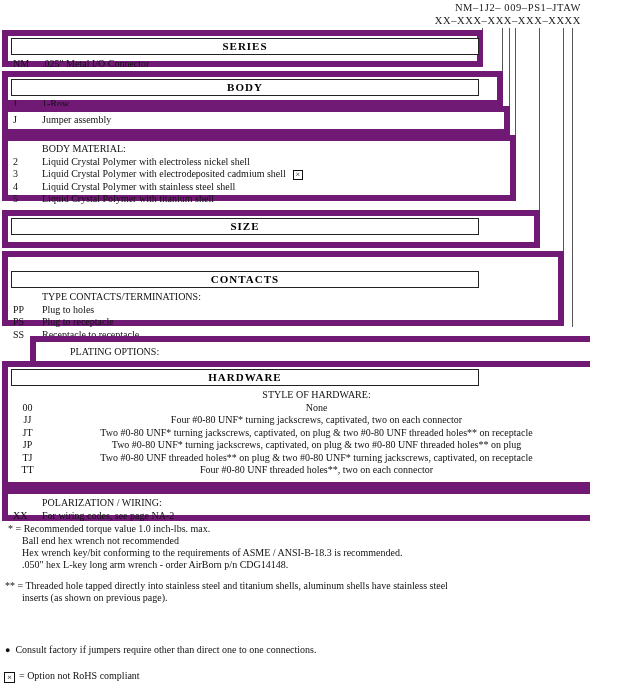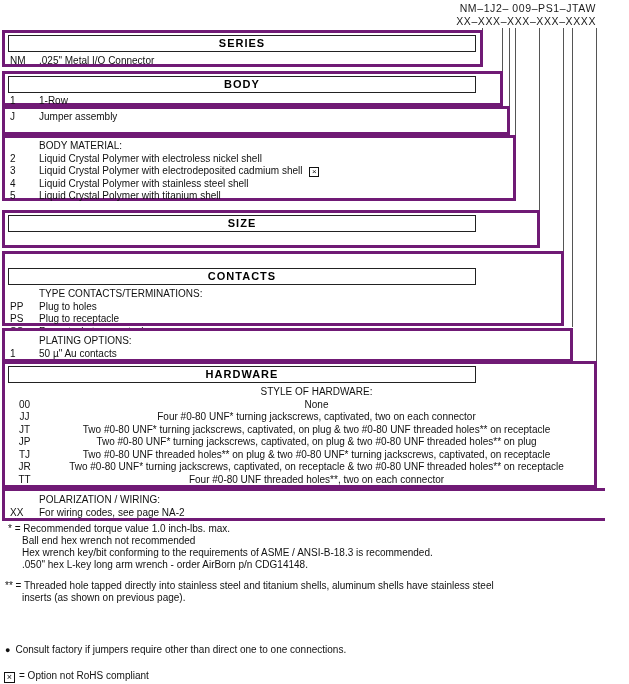--- a/index.html
+++ b/index.html
@@ -1,32 +1,31 @@
 <!DOCTYPE html>
 <html><head>
 <meta charset="utf-8">
 <style>
   html,body{margin:0;padding:0;background:#fff;}
   .page{
     position:relative;
     width:590px;height:684px;
     background:#fff;
-    font-family:Liberation Sans, sans-serif;
+    font-family:Liberation Serif, serif;
     font-size:10px;color:#111;
     overflow:hidden;
-    padding-left:15px;
   }
   .pn{
     position:absolute;right:9px;text-align:right;
     font-size:10.5px;letter-spacing:0.6px;color:#1a1a1a;white-space:pre;
   }
   .vline{position:absolute;width:1px;background:#555;}
   .gbox{
     position:absolute;left:2px;
-    border:3px solid #701a75;background:#fff;box-sizing:border-box;
+    border:6px solid #701a75;background:#fff;box-sizing:border-box;
   }
   .hdr{
     margin:2px 0 0 3px;width:468px;height:17px;box-sizing:border-box;
     border:1.5px solid #222;
     text-align:center;font-weight:bold;font-size:11px;letter-spacing:1px;
     line-height:15px;color:#000;background:#fff;
   }
   .rows{padding:2px 0 0 4px;}
   .row{display:flex;line-height:12.5px;white-space:nowrap;}
   .code{flex:none;width:29px;padding-left:1px;}
@@ -139,21 +138,21 @@
         <span class="code">PS</span>
         <span class="desc">Plug to receptacle</span>
       </div>
       <div class="row">
         <span class="code">SS</span>
         <span class="desc">Receptacle to receptacle</span>
       </div>
     </div>
   </div>
 
-  <div class="gbox" style="top:328px;width:571px;height:34px;">
+  <div class="gbox" style="top:336px;width:571px;height:34px;margin-left:28px;">
     <div class="rows" style="padding-top:4px;">
       <div class="row">
         <span class="code"></span>
         <span class="desc">PLATING OPTIONS:</span>
       </div>
       <div class="row">
         <span class="code">1</span>
         <span class="desc">50 µ" Au contacts</span>
       </div>
     </div>
@@ -180,24 +179,20 @@
         <span class="code">JT</span>
         <span class="desc">Two #0-80 UNF* turning jackscrews, captivated, on plug &amp; two #0-80 UNF threaded holes** on receptacle</span>
       </div>
       <div class="row">
         <span class="code">JP</span>
         <span class="desc">Two #0-80 UNF* turning jackscrews, captivated, on plug &amp; two #0-80 UNF threaded holes** on plug</span>
       </div>
       <div class="row">
         <span class="code">TJ</span>
         <span class="desc">Two #0-80 UNF threaded holes** on plug &amp; two #0-80 UNF* turning jackscrews, captivated, on receptacle</span>
-      </div>
-      <div class="row">
-        <span class="code">JR</span>
-        <span class="desc">Two #0-80 UNF* turning jackscrews, captivated, on receptacle &amp; two #0-80 UNF threaded holes** on receptacle</span>
       </div>
       <div class="row">
         <span class="code">TT</span>
         <span class="desc">Four #0-80 UNF threaded holes**, two on each connector</span>
       </div>
     </div>
   </div>
 
   <div class="gbox" style="top:488px;width:608px;height:33px;">
     <div class="rows" style="padding-top:3px;">

